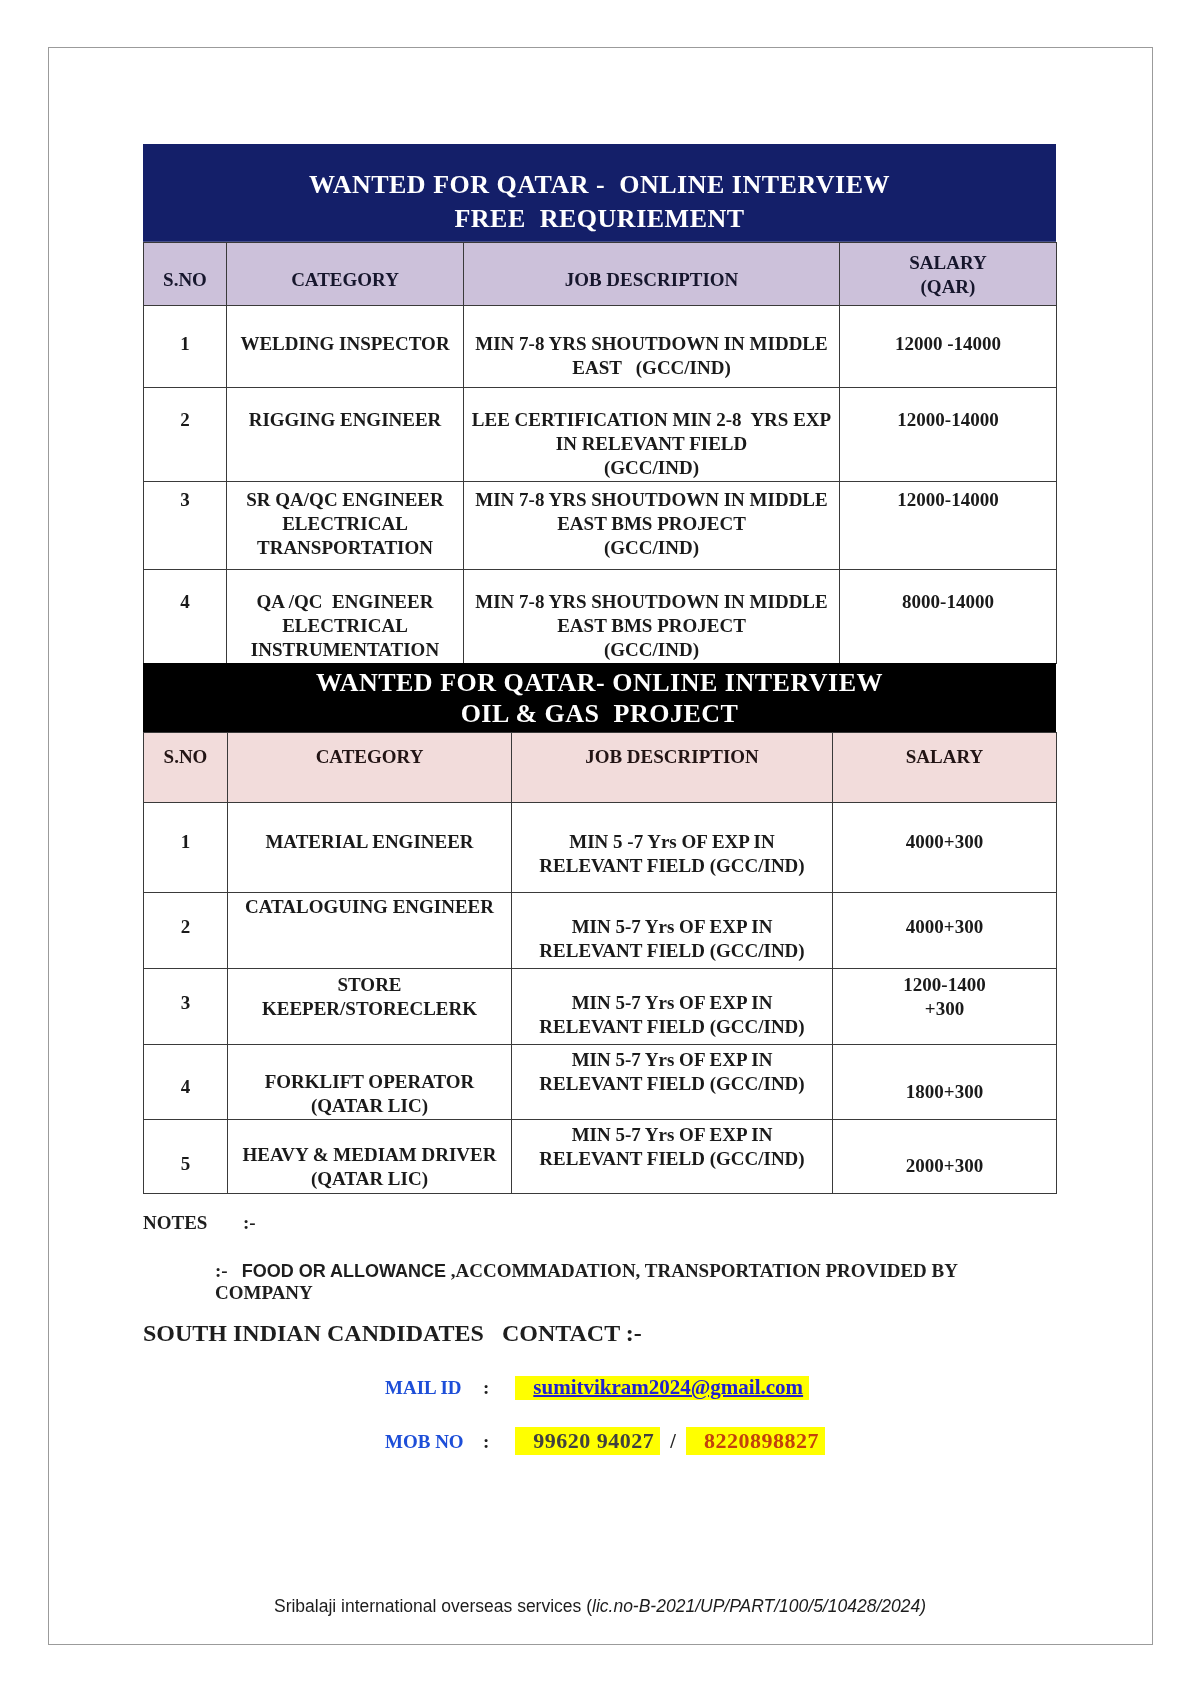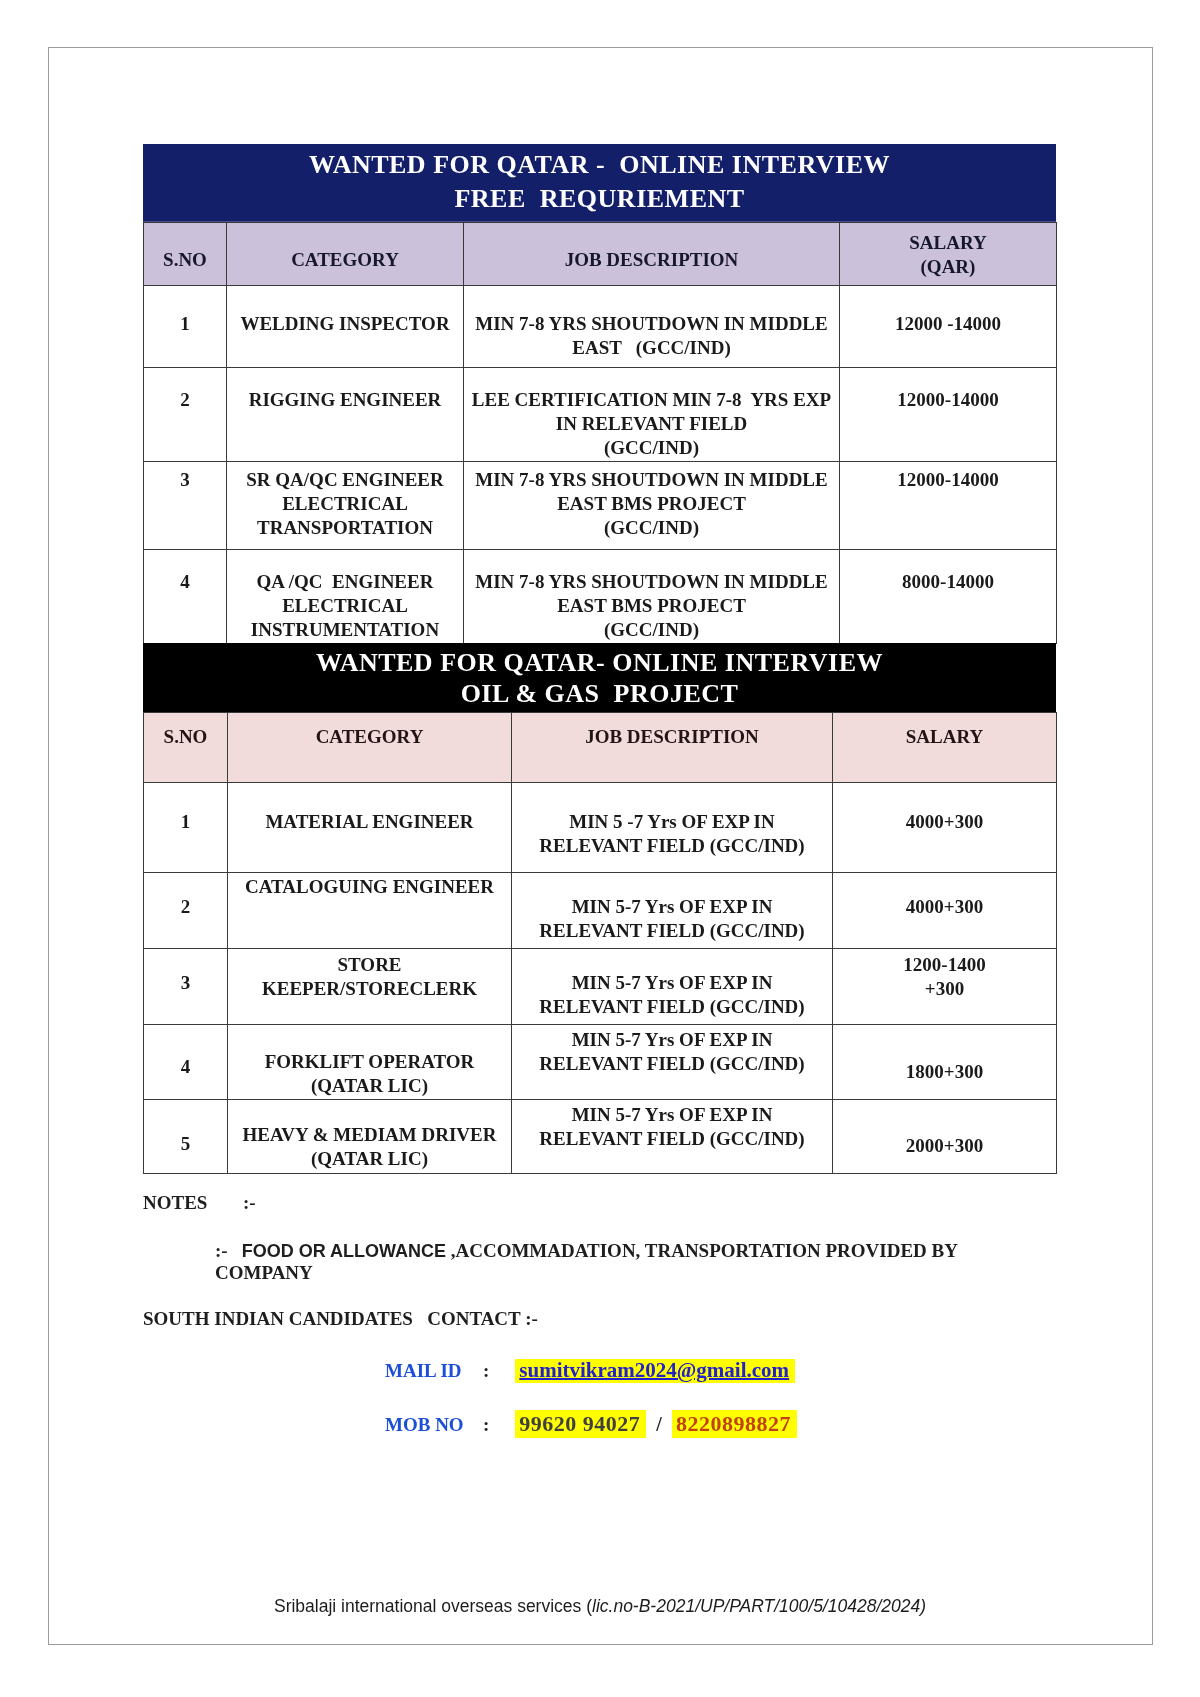--- a/index.html
+++ b/index.html
@@ -7,21 +7,21 @@
         font-family:"Liberation Serif","DejaVu Serif",serif;color:#1a1a1a;}
   .page-border{position:absolute;left:48px;top:47px;width:1103px;height:1596px;
         border:1px solid #9b9b9b;}
   .content{position:absolute;left:143px;top:144px;width:913px;}
 
   
   .banner{width:100%;color:#ffffff;text-align:center;font-weight:bold;}
   .banner-blue{background:#141f69;}
   .banner-red{background:#000000;margin-top:-1px;position:relative;z-index:2;}
   .banner-line{font-size:26px;line-height:34px;letter-spacing:0.5px;white-space:pre-wrap;}
-  .banner-top{padding:4px 0 5px 0;border-bottom:1px solid rgba(255,255,255,0.22);}
+  .banner-top{padding:24px 0 5px 0;border-bottom:1px solid rgba(255,255,255,0.22);}
   .banner-line3{line-height:42px;}
   .banner-red .banner-line{line-height:31px;}
   .banner-red{padding:4px 0 3px 0;}
 
   
   table.t{border-collapse:collapse;width:913px;table-layout:fixed;position:relative;z-index:1;}
   table.t th,table.t td{border:1px solid #3a3a3a;white-space:pre-wrap;
         font-weight:bold;overflow:hidden;}
   table.t th{font-size:19px;line-height:24px;text-align:center;}
   table.t td{font-size:19px;line-height:24px;text-align:center;}
@@ -57,26 +57,26 @@
   .note-item{margin-top:34px;margin-left:72px;}
   .note-item .bullet{display:inline-block;}
   .note1 .bullet{margin-right:32px;}
   .note2 .bullet{margin-right:14px;}
   .note2{margin-top:26px;}
   .sans{font-family:"Liberation Sans","DejaVu Sans",sans-serif;font-size:18px;}
   .note-text{white-space:pre-wrap;}
 
   
   .contact{font-weight:bold;}
-  .contact-heading{margin-top:24px;font-size:19px;white-space:pre-wrap;color:#1e1e1e;}
+  .contact-heading{margin-top:16px;font-size:24px;white-space:pre-wrap;color:#1e1e1e;}
   .contact-row{margin-left:242px;margin-top:28px;font-size:19px;}
   .mail-row{margin-top:28px;}
   .clabel{display:inline-block;width:98px;color:#1d4ed8;}
   .ccolon{display:inline-block;margin-right:26px;color:#1e1e1e;}
-  .hl{background:#ffff00;padding:1px 6px 2px 4px;}
+  .hl{background:#ffff00;padding:1px 6px 2px 18px;}
   a.email{color:#2222cc;font-size:21px;text-decoration:underline;text-decoration-thickness:2px;}
   .mob{font-size:22px;letter-spacing:0.5px;}
   .mob1{color:#404040;}
   .mob2{color:#c2410c;}
   .slash{margin:0 10px;font-size:20px;color:#222;}
 
   
   .footer{position:absolute;left:0;top:1596px;width:1200px;text-align:center;
         font-family:"Liberation Sans","DejaVu Sans",sans-serif;font-size:17.5px;color:#1c1c1c;}
   .footer .ital{font-style:italic;}
@@ -116,21 +116,21 @@
         <tr class="tr1">
           <td class="sno">1</td>
           <td class="cat">WELDING INSPECTOR</td>
           <td class="desc">MIN 7-8 YRS SHOUTDOWN IN MIDDLE
 EAST   (GCC/IND)</td>
           <td class="sal">12000 -14000</td>
         </tr>
         <tr class="tr2">
           <td class="sno">2</td>
           <td class="cat">RIGGING ENGINEER</td>
-          <td class="desc">LEE CERTIFICATION MIN 7-8  YRS EXP
+          <td class="desc">LEE CERTIFICATION MIN 2-8  YRS EXP
 IN RELEVANT FIELD
 (GCC/IND)</td>
           <td class="sal">12000-14000</td>
         </tr>
         <tr class="tr3">
           <td class="sno">3</td>
           <td class="cat">SR QA/QC ENGINEER
 ELECTRICAL
 TRANSPORTATION</td>
           <td class="desc">MIN 7-8 YRS SHOUTDOWN IN MIDDLE

